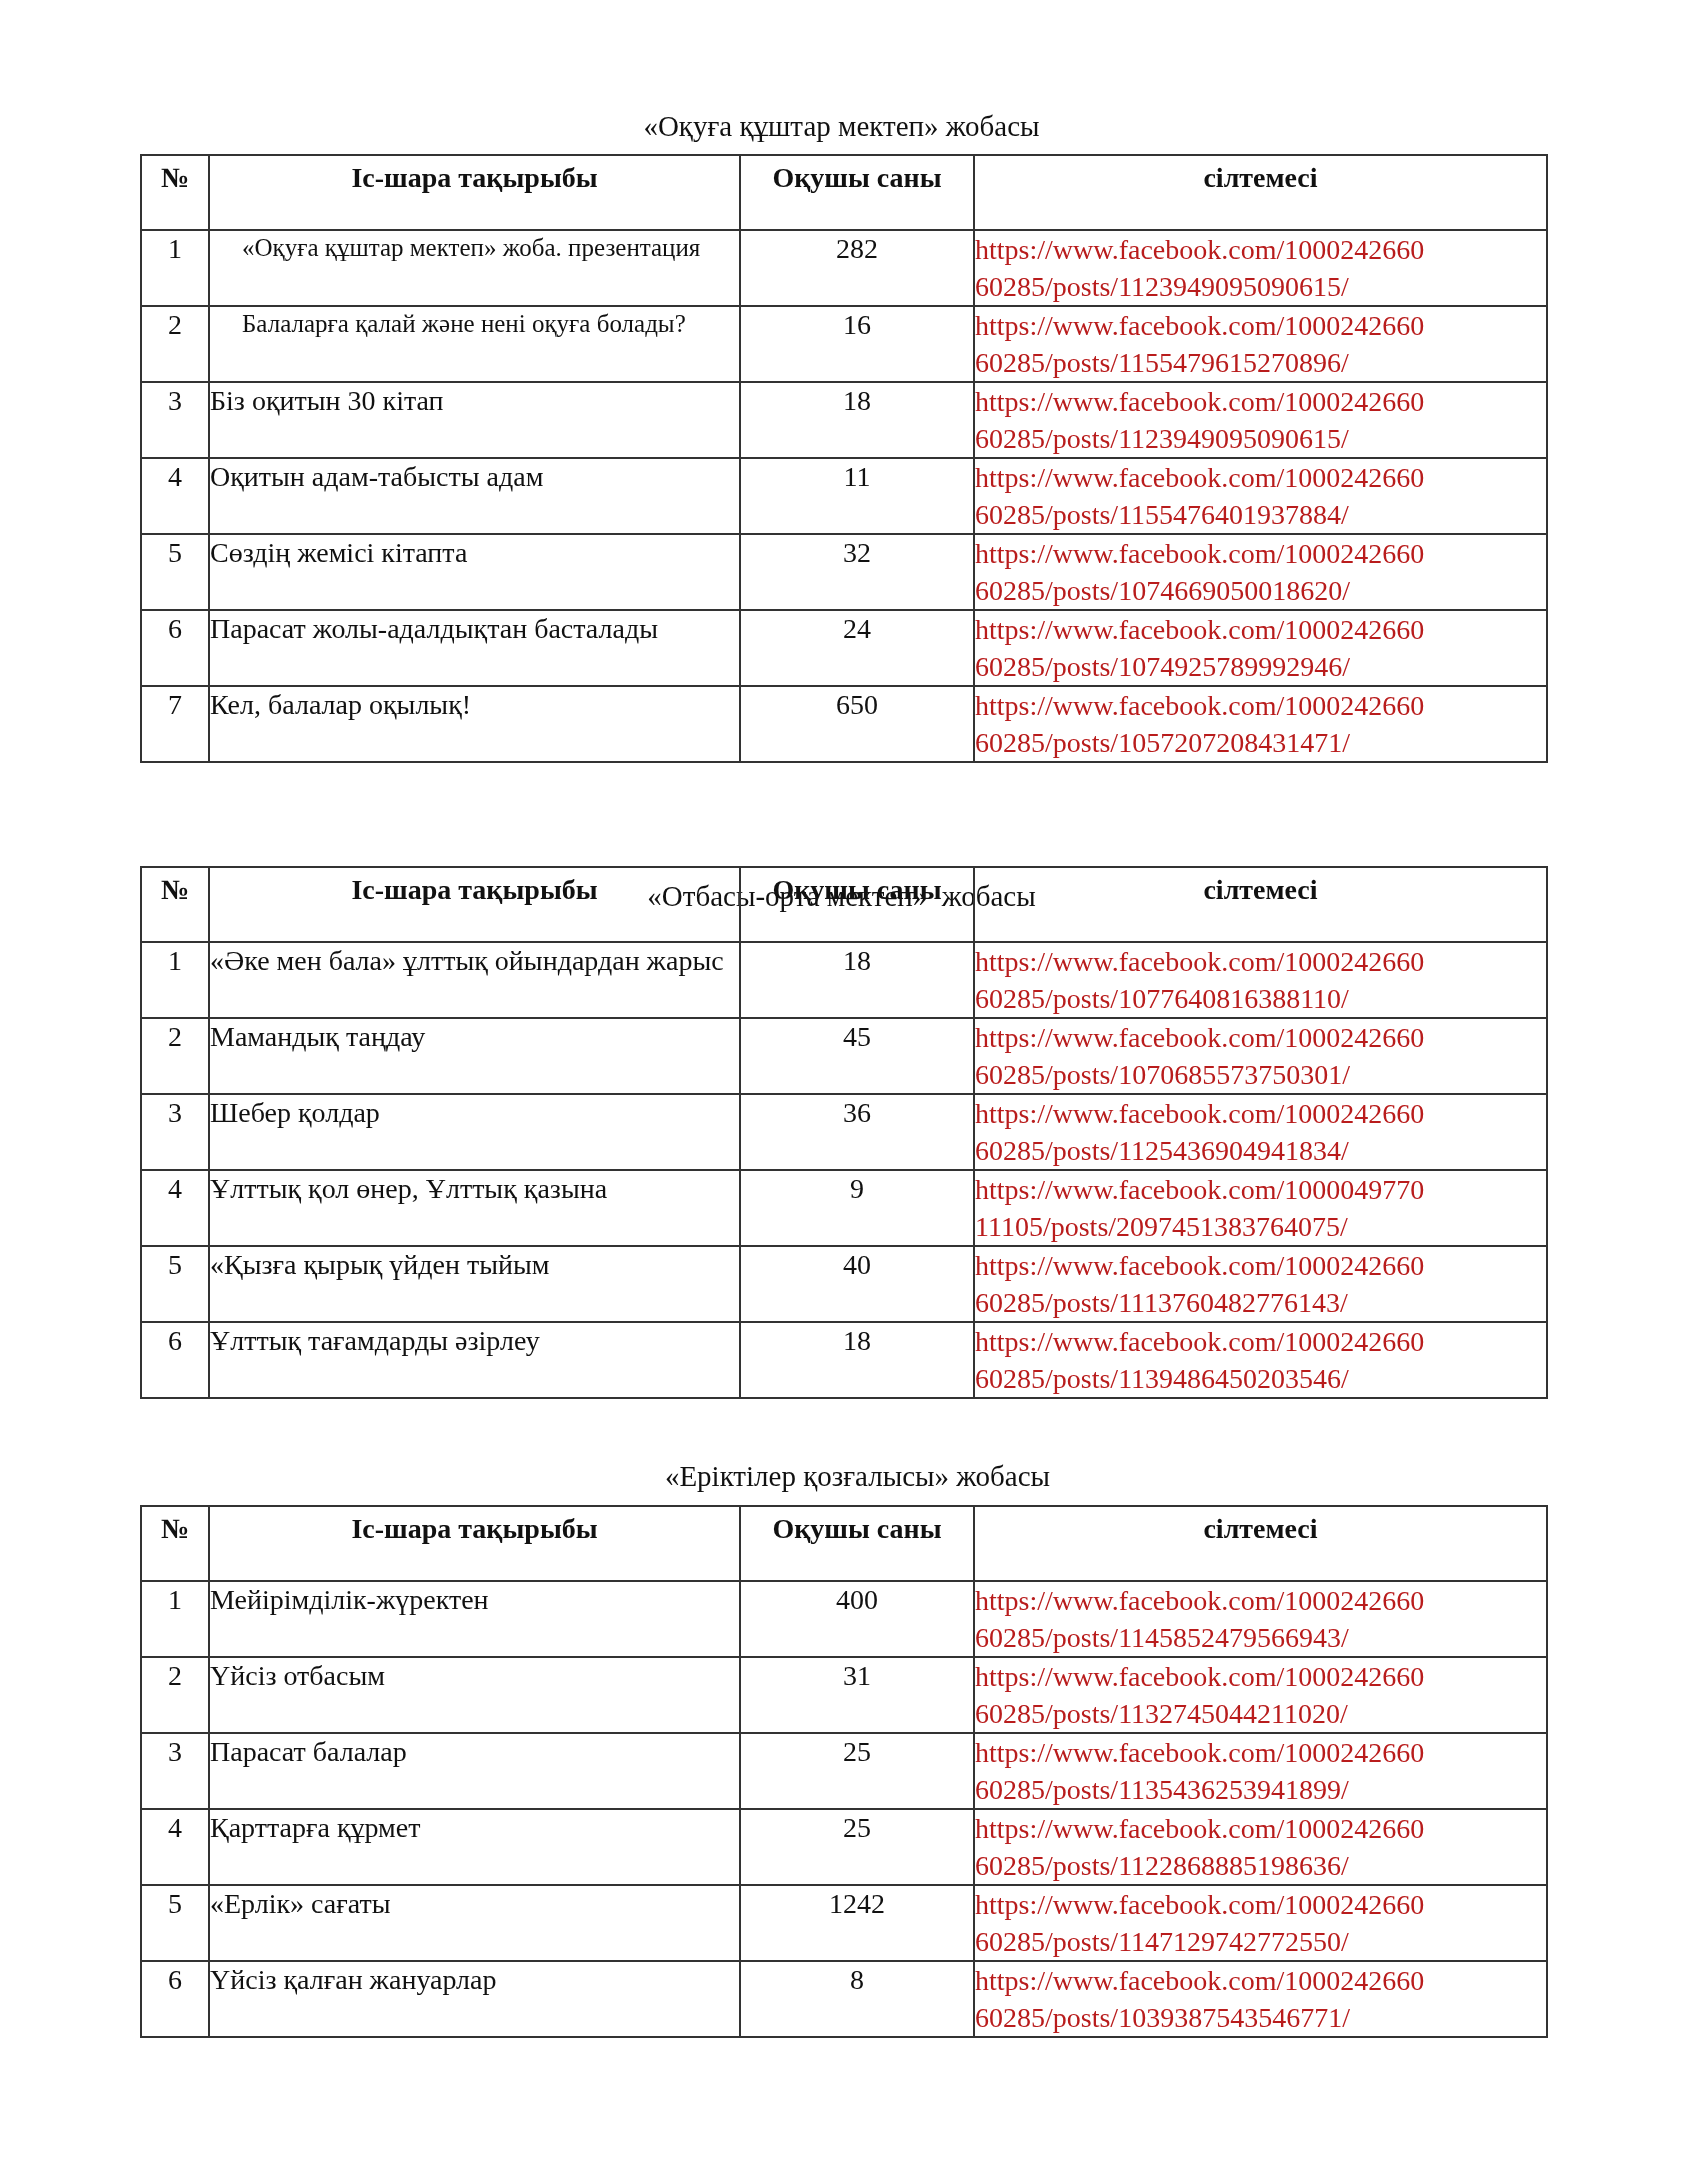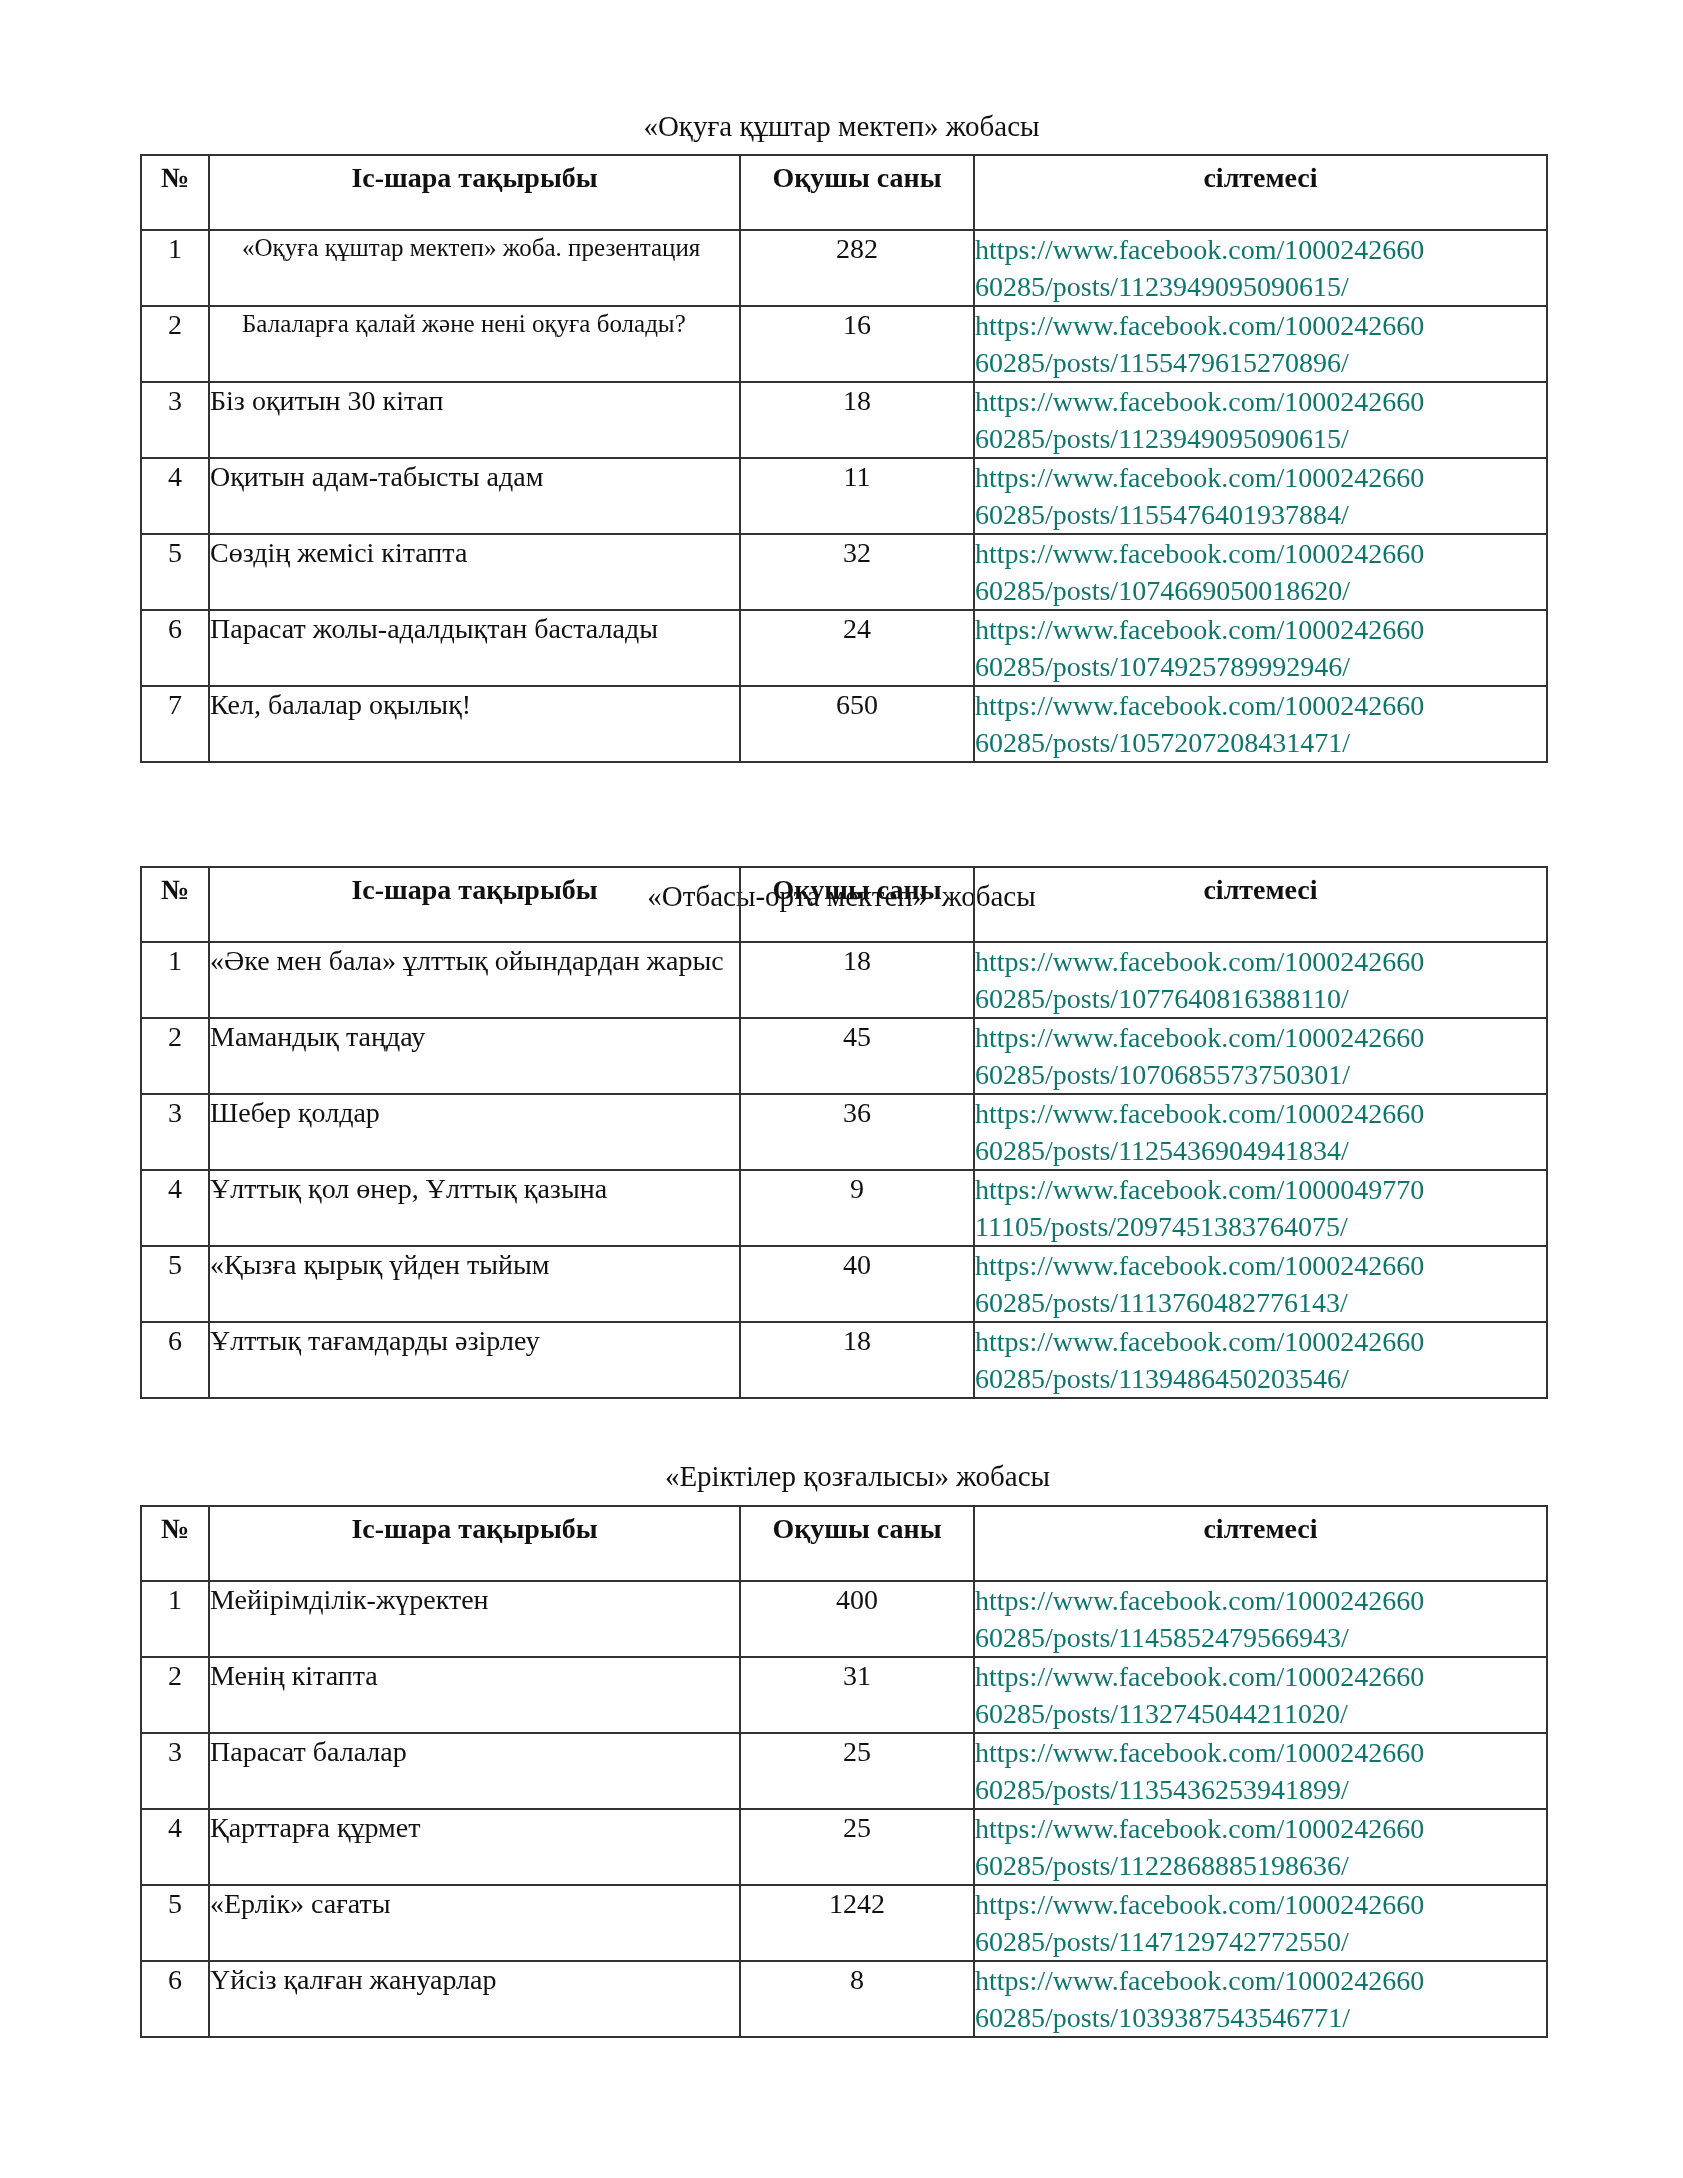--- a/index.html
+++ b/index.html
@@ -73,21 +73,21 @@
       line-height: 36px;
       padding-top: 4px;
     }
     td.cell-link {
       font-size: 28px;
       line-height: 37px;
       padding: 2px 4px 0 14px;
       word-break: break-all;
     }
     .link-line { display: block; white-space: nowrap; }
-    a.post-link { color: #0f766e; text-decoration: none; margin-top: 28px; }
+    a.post-link { color: #b91c1c; text-decoration: none; margin-top: 28px; }
   </style>
 </head>
 <body>
 
 <div class="section-title" style="top:109px;">«Оқуға құштар мектеп» жобасы</div>
 <table class="data-table" style="top:154px;">
   <colgroup>
       <col class="c-no">
       <col class="c-topic">
       <col class="c-count">
@@ -221,21 +221,21 @@
   </thead>
   <tbody>
     <tr>
       <td class="cell-no">1</td>
       <td class="cell-topic">Мейірімділік-жүректен</td>
       <td class="cell-count">400</td>
       <td class="cell-link"><a class="post-link"><span class="link-line">https://www.facebook.com/1000242660</span><span class="link-line">60285/posts/1145852479566943/</span></a></td>
     </tr>
     <tr>
       <td class="cell-no">2</td>
-      <td class="cell-topic">Менің кітапта</td>
+      <td class="cell-topic">Үйсіз отбасым</td>
       <td class="cell-count">31</td>
       <td class="cell-link"><a class="post-link"><span class="link-line">https://www.facebook.com/1000242660</span><span class="link-line">60285/posts/1132745044211020/</span></a></td>
     </tr>
     <tr>
       <td class="cell-no">3</td>
       <td class="cell-topic">Парасат балалар</td>
       <td class="cell-count">25</td>
       <td class="cell-link"><a class="post-link"><span class="link-line">https://www.facebook.com/1000242660</span><span class="link-line">60285/posts/1135436253941899/</span></a></td>
     </tr>
     <tr>

